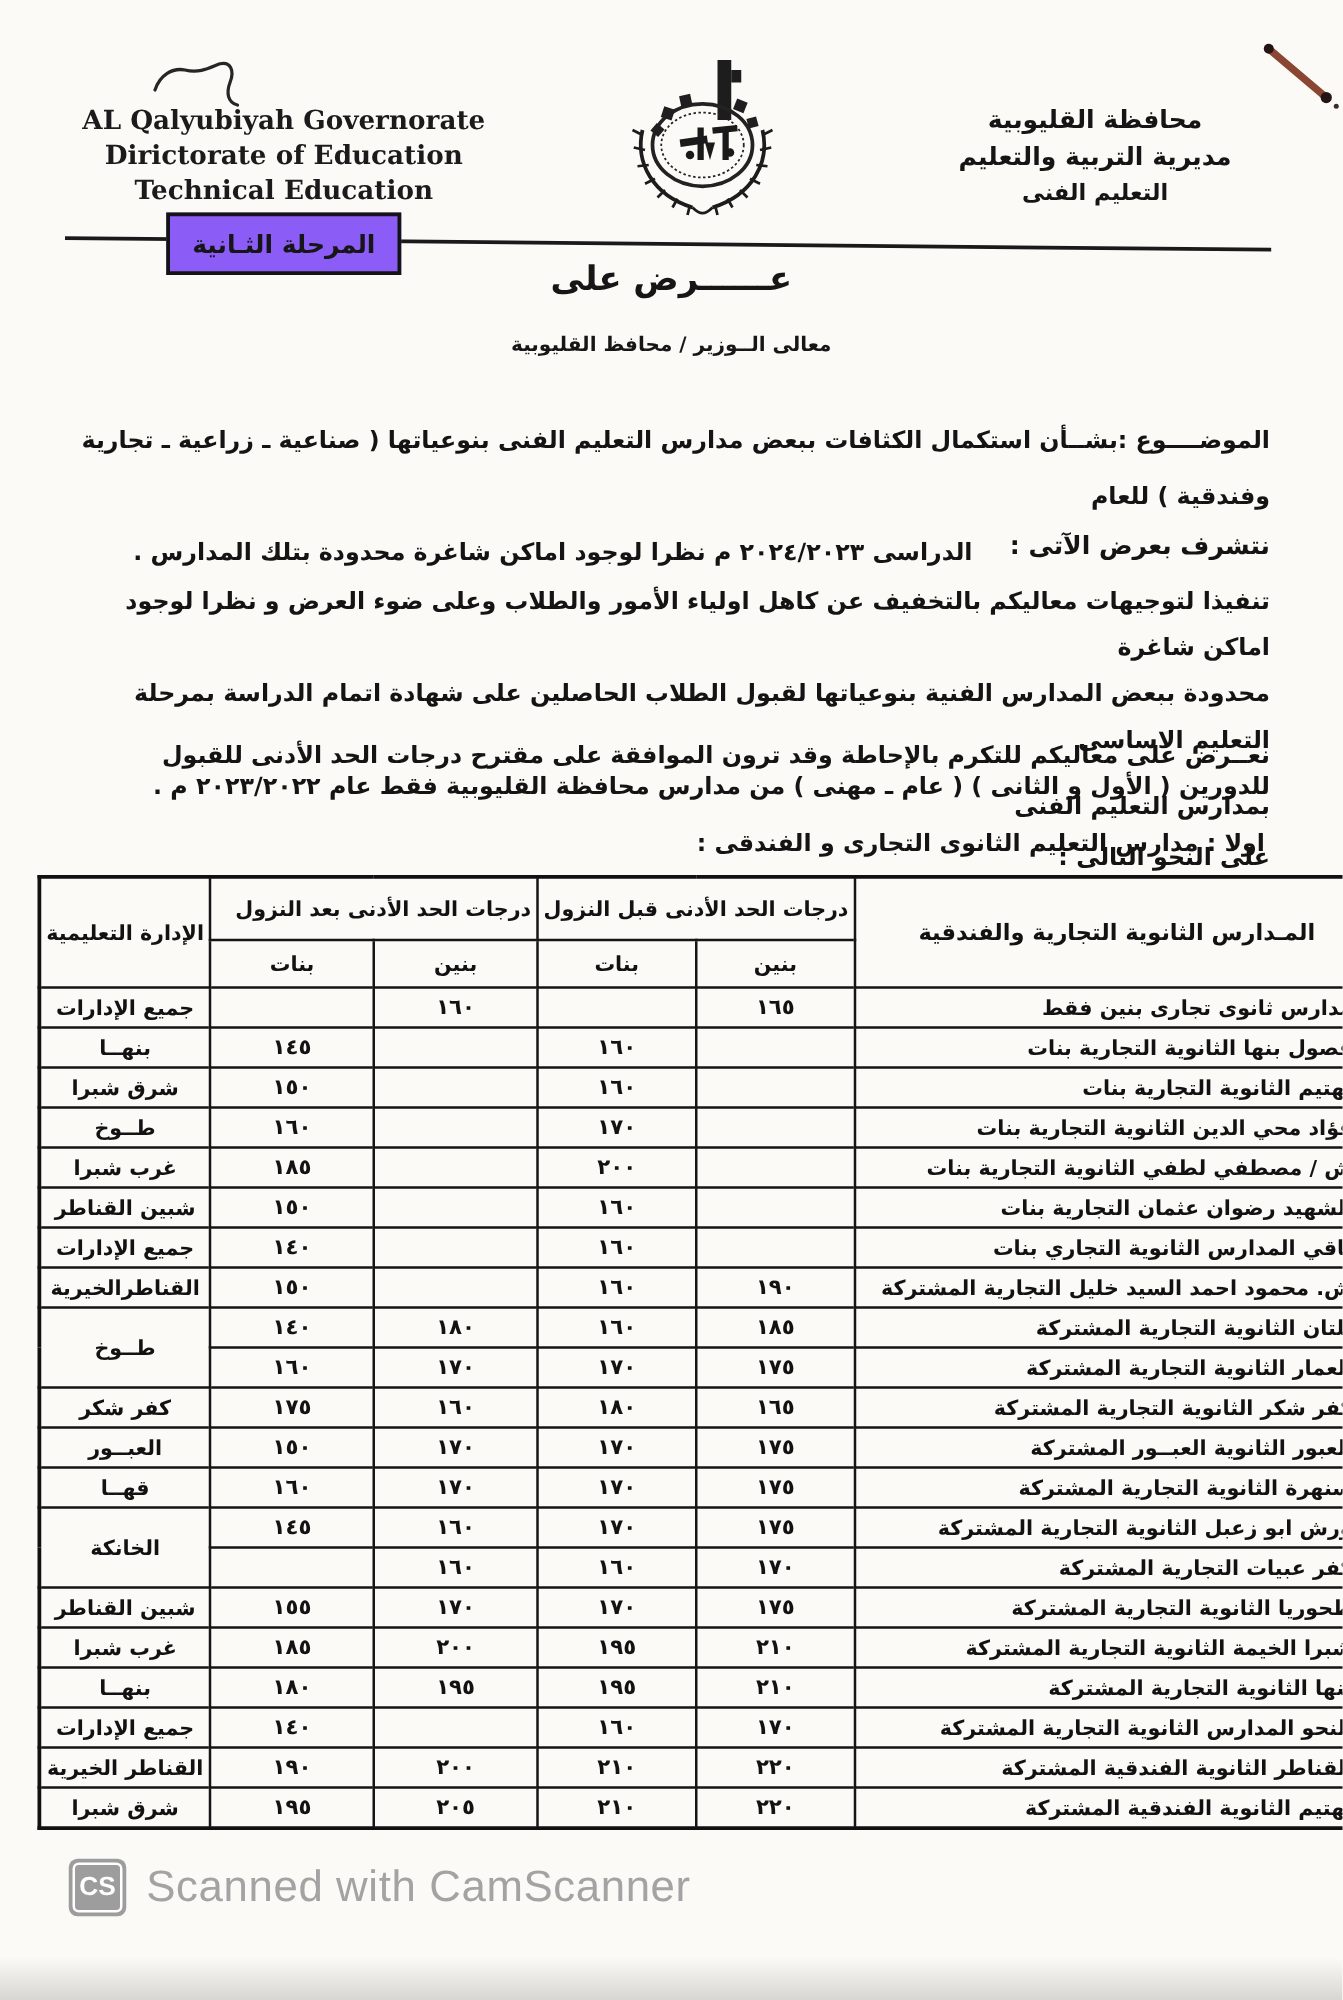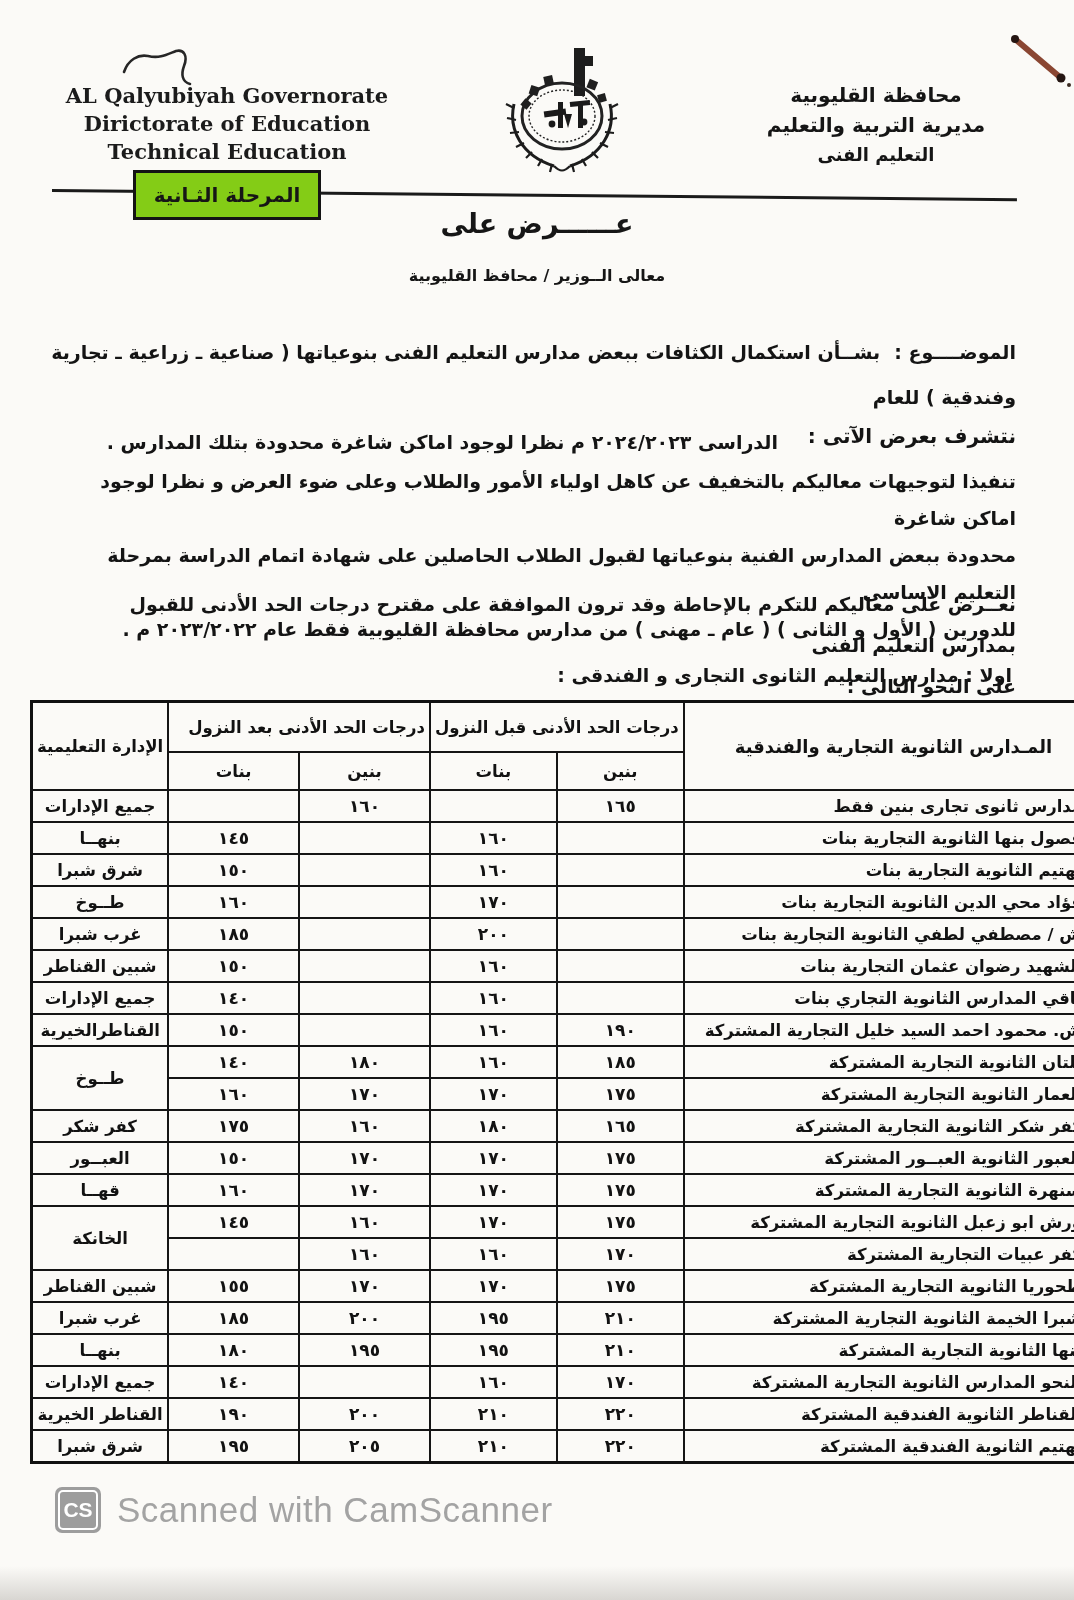--- a/index.html
+++ b/index.html
@@ -30,36 +30,36 @@
   }
   .hdr-ar .l3{font-size:18px;}
   .logo{position:absolute;left:492px;top:44px;}
 
   .divider{
     position:absolute;left:52px;top:189px;width:965px;height:3px;
     background:#1a1a1a;transform:rotate(0.55deg);transform-origin:left center;
   }
   .stamp{
     position:absolute;left:133px;top:170px;width:182px;height:44px;
-    border:3px solid #141414;background:#84cc16;
+    border:3px solid #141414;background:#8b5cf6;
     display:flex;align-items:center;justify-content:center;
     direction:rtl;font-weight:bold;font-size:20px;
   }
 
   
   .title1{position:absolute;left:0;top:208px;width:100%;text-align:center;
     direction:rtl;font-weight:bold;font-size:27px;}
   .title2{position:absolute;left:0;top:266px;width:100%;text-align:center;
     direction:rtl;font-weight:bold;font-size:16px;}
 
   
   .para{position:absolute;right:58px;left:50px;direction:rtl;text-align:right;
     font-weight:bold;color:#141414;}
   .subject{top:330px;font-size:19px;line-height:45px;}
-  .subject .lbl{margin-left:14px;}
+  .subject .lbl{}
   .subject .l2{padding-right:238px;}
   .intro{top:424px;font-size:20px;}
   .p2{top:463px;font-size:19px;line-height:37px;}
   .p3{top:584px;font-size:19px;line-height:41px;}
   .first{top:664px;font-size:19px;padding-right:4px;}
 
   
   .tblwrap{position:absolute;left:30px;top:700px;}
   table{border-collapse:collapse;direction:rtl;table-layout:fixed;
     border:3px solid #111;background:transparent;}

